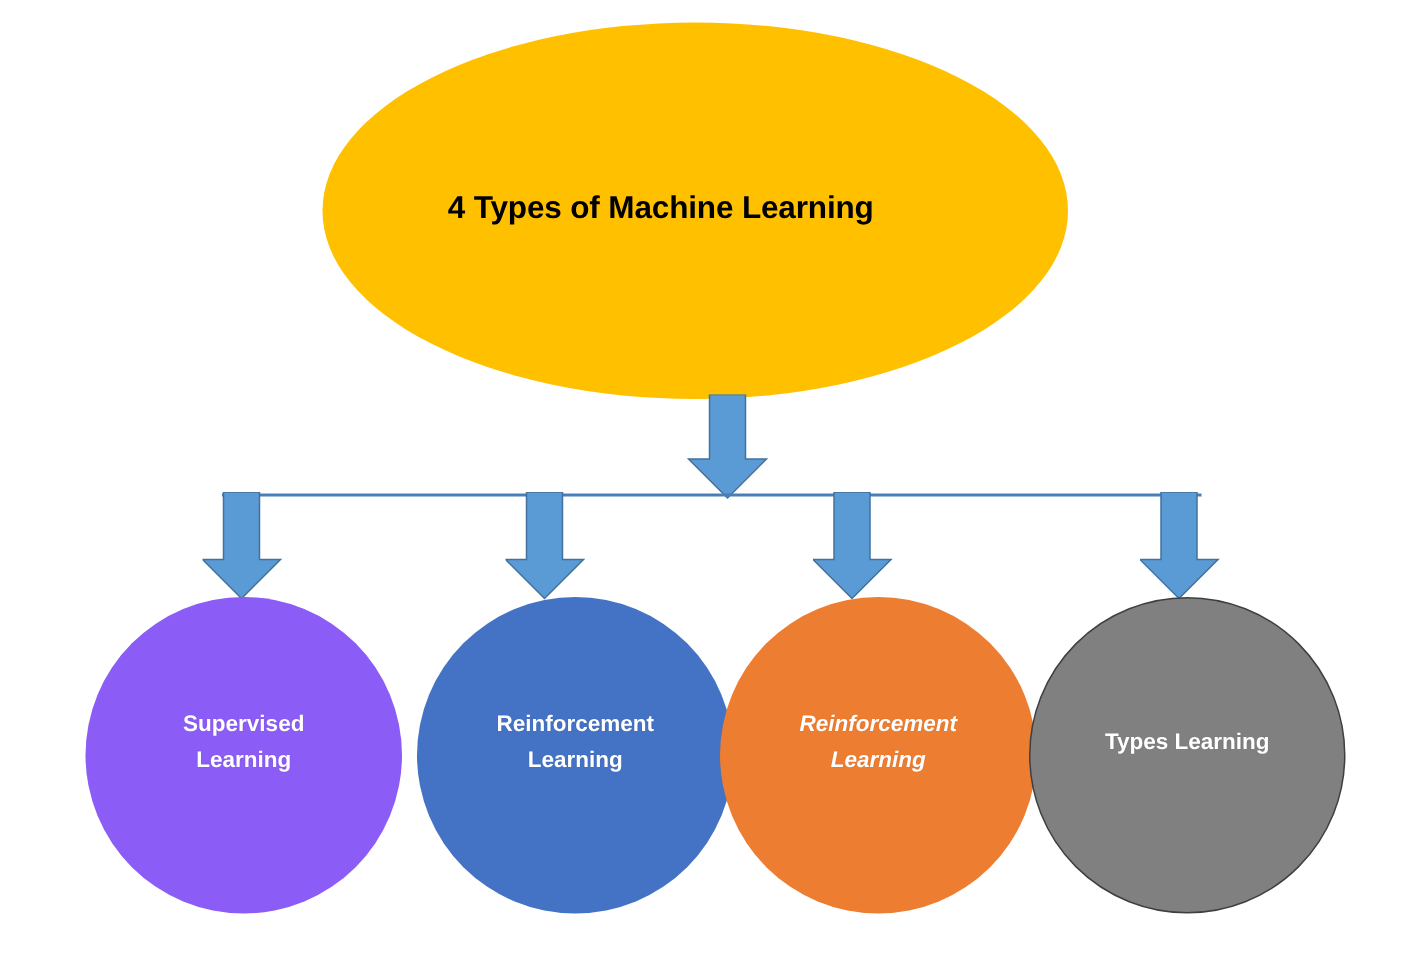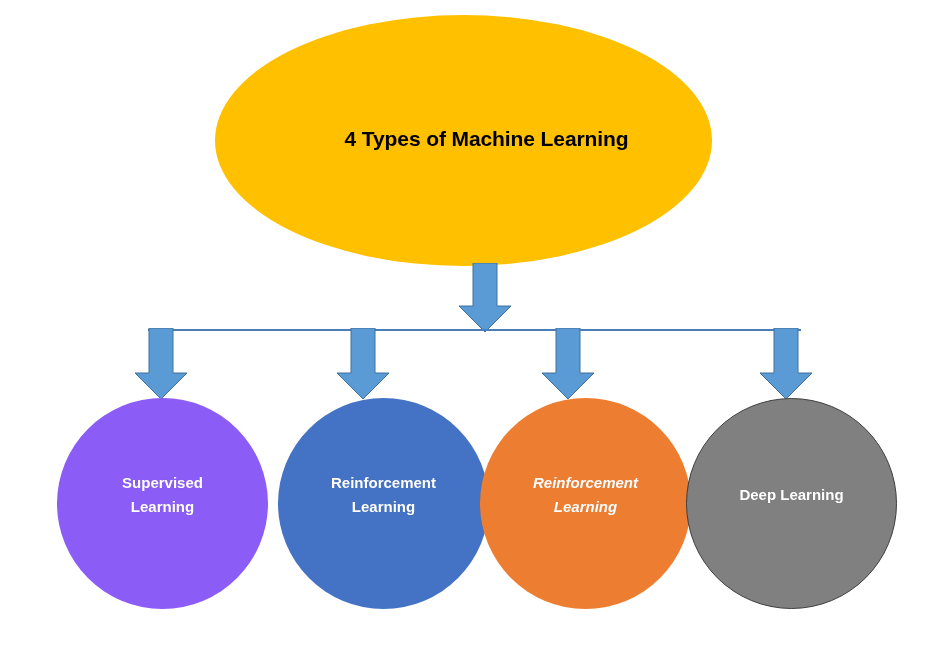--- a/index.html
+++ b/index.html
@@ -31,21 +31,21 @@
     background: #FFC000;
     display: flex;
     align-items: center;
     justify-content: center;
     box-sizing: border-box;
   }
   .root-label {
     font-size: 21px;
     font-weight: bold;
     color: #000000;
-    text-align: right;
+    text-align: left;
     line-height: 1.32;
     letter-spacing: -0.1px;
     width: 330px;
     position: relative;
     top: -2px;
   }
 
   
   .connector-line {
     position: absolute;
@@ -138,16 +138,16 @@
 
   <div class="leaf-node leaf-unsupervised">
     <div class="leaf-label"><span>Reinforcement</span><br><span>Learning</span></div>
   </div>
 
   <div class="leaf-node leaf-reinforcement">
     <div class="leaf-label"><span>Reinforcement</span><br><span>Learning</span></div>
   </div>
 
   <div class="leaf-node leaf-deep">
-    <div class="leaf-label"><span>Deep Learning</span></div>
+    <div class="leaf-label"><span>Types Learning</span></div>
   </div>
 
 </div>
 
 </body></html>

